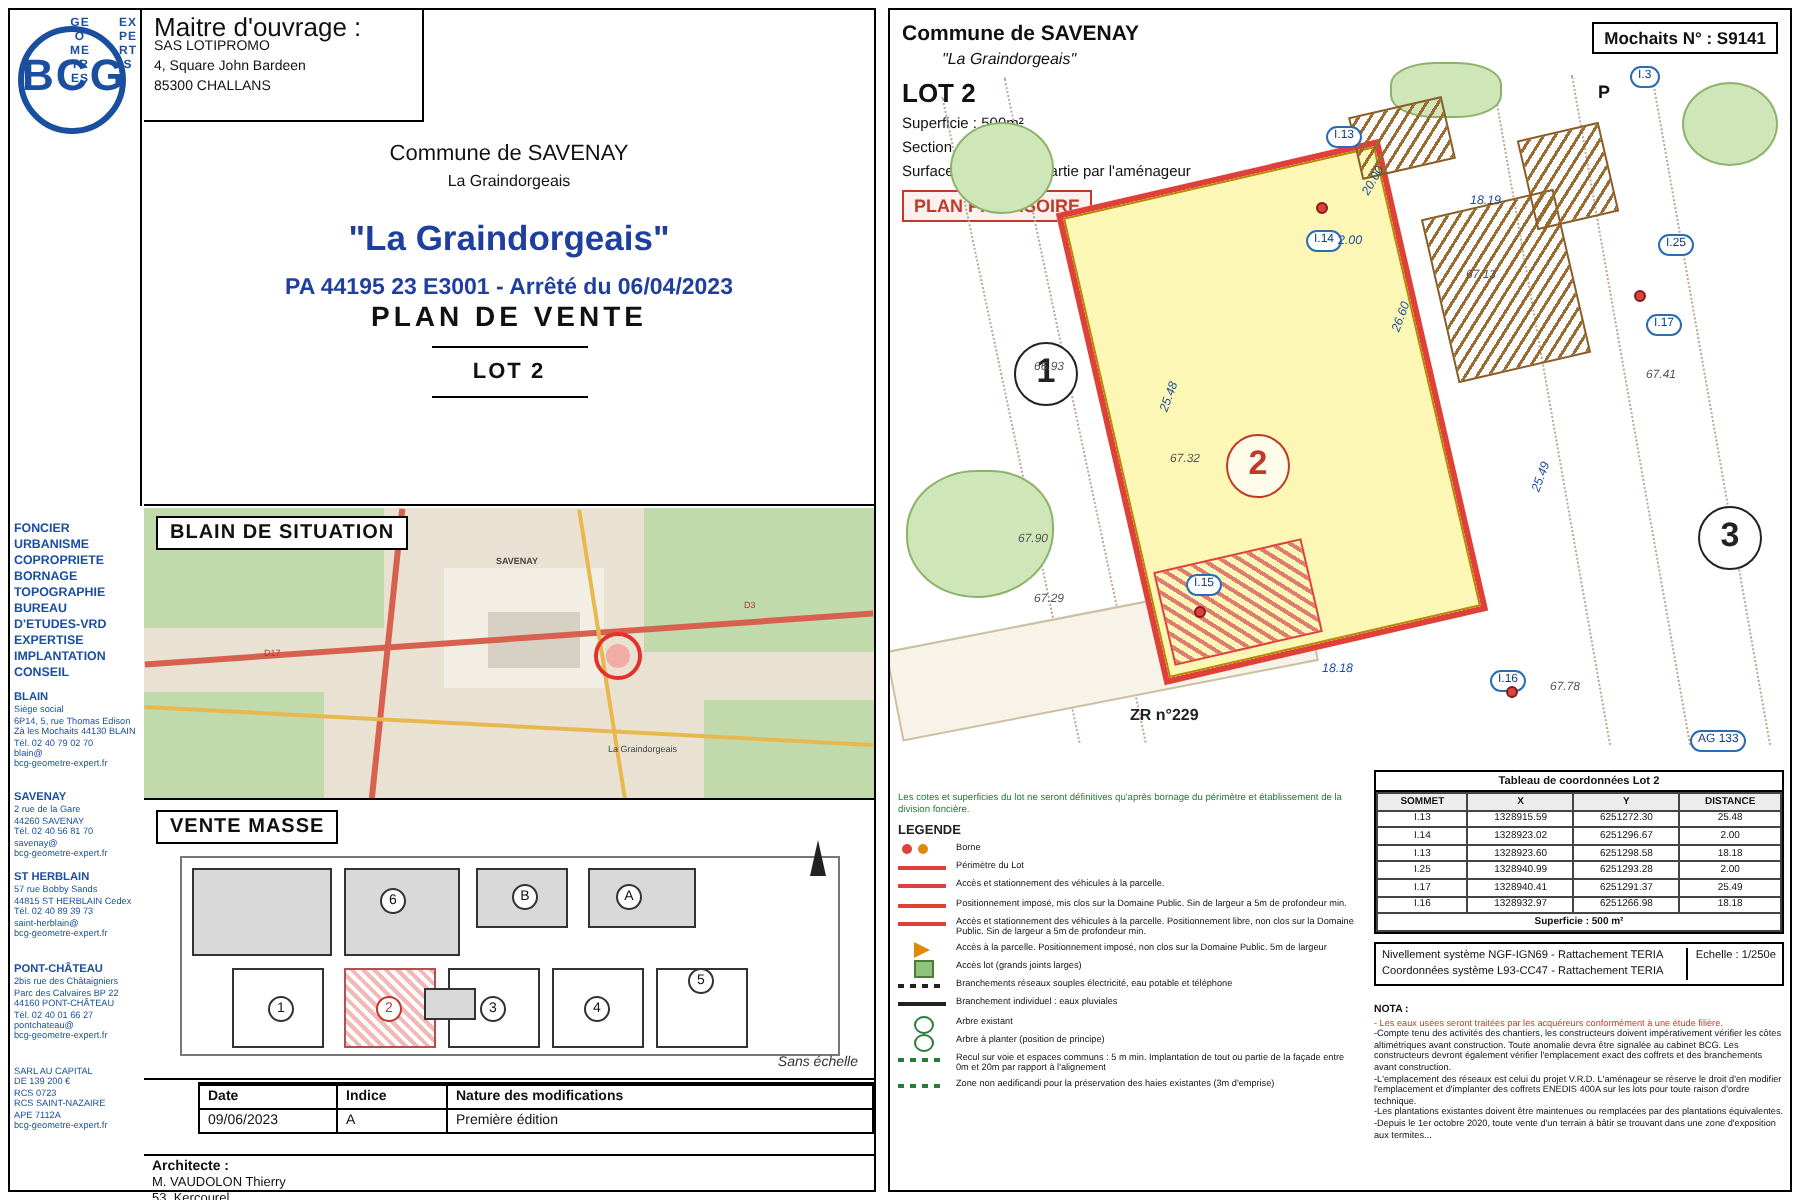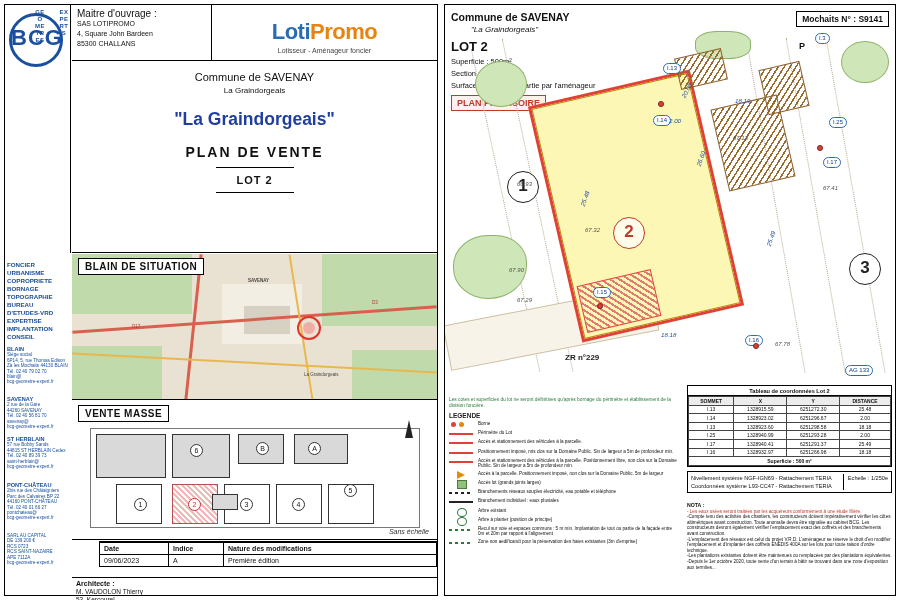--- a/index.html
+++ b/index.html
@@ -47,40 +47,40 @@
     position:absolute;left:2px;width:62px;font-size:4.6px;line-height:5.4px;color:#1a4fa0;
   }
   .addr-title{font-weight:bold;font-size:5.6px;}
   .a1{top:342px}.a2{top:392px}.a3{top:432px}.a4{top:478px}.a5{top:528px}
 
   .lp-moa{
     position:absolute;left:67px;top:0;width:140px;height:56px;
     border-right:1px solid #000;border-bottom:1px solid #000;box-sizing:border-box;
     padding:4px 5px;font-size:7px;line-height:10px;
   }
-  .lp-moa .ttl{font-size:10px;}
+  .lp-moa .ttl{font-size:13px;}
   .lp-brand{
     position:absolute;left:207px;top:0;width:225px;height:56px;
     border-bottom:1px solid #000;box-sizing:border-box;
     padding-top:14px;text-align:center;
   }
   .brand-word{font-size:22px;font-weight:bold;color:#2a6db5;letter-spacing:-0.5px;}
   .brand-word .b2{color:#e8830c;}
   .brand-sub{font-size:7px;color:#444;margin-top:2px;}
 
   .lp-titleblock{
     position:absolute;left:67px;top:56px;width:365px;height:192px;
     border-bottom:1px solid #000;box-sizing:border-box;text-align:center;
   }
   .dept{font-size:12.5px;font-weight:bold;margin-top:26px;letter-spacing:0.3px;}
   .commune{font-size:11px;margin-top:10px;}
   .hameau{font-size:8px;margin-top:3px;}
   .bigname{font-size:17.5px;font-weight:bold;color:#1f3fa0;margin-top:14px;}
   .pa{font-size:11.5px;font-weight:bold;color:#1f3fa0;margin-top:8px;}
-  .pdv{font-size:14px;font-weight:bold;letter-spacing:2px;margin-top:14px;}
+  .pdv{font-size:14px;font-weight:bold;letter-spacing:2px;}
   .hr-lot{width:78px;height:1px;background:#000;margin:7px auto 0;}
   .lot{font-size:11px;font-weight:bold;margin-top:6px;letter-spacing:1px;}
   .hr-lot2{width:78px;height:1px;background:#000;margin:6px auto 0;}
 
   
   .ps-box{
     position:absolute;left:67px;top:249px;width:365px;height:146px;
     border-bottom:1px solid #000;box-sizing:border-box;overflow:hidden;
   }
   .ps-label{
@@ -253,29 +253,26 @@
       <div class="vert-word vw3">EXPERTS</div>
     </div>
 
     <div class="lp-moa">
       <div class="ttl">Maitre d'ouvrage :</div>
       <div>SAS LOTIPROMO</div>
       <div>4, Square John Bardeen</div>
       <div>85300 CHALLANS</div>
     </div>
 
-    <div class="lp-brand">
-      <div class="brand-word"><span>Loti</span><span class="b2">Promo</span></div>
-      <div class="brand-sub">Lotisseur - Aménageur foncier</div>
-    </div>
 
     <div class="lp-titleblock">
       <div class="commune">Commune de SAVENAY</div>
       <div class="hameau">La Graindorgeais</div>
       <div class="bigname">"La Graindorgeais"</div>
+      <div class="pa">PA 44195 23 E3001 - Arrêté du 06/04/2023</div>
       <div class="pdv">PLAN  DE  VENTE</div>
       <div class="hr-lot"></div>
       <div class="lot">LOT 2</div>
       <div class="hr-lot2"></div>
     </div>
 
     <div class="lp-side-list">
       <div>FONCIER</div>
       <div>URBANISME</div>
       <div>COPROPRIETE</div>

